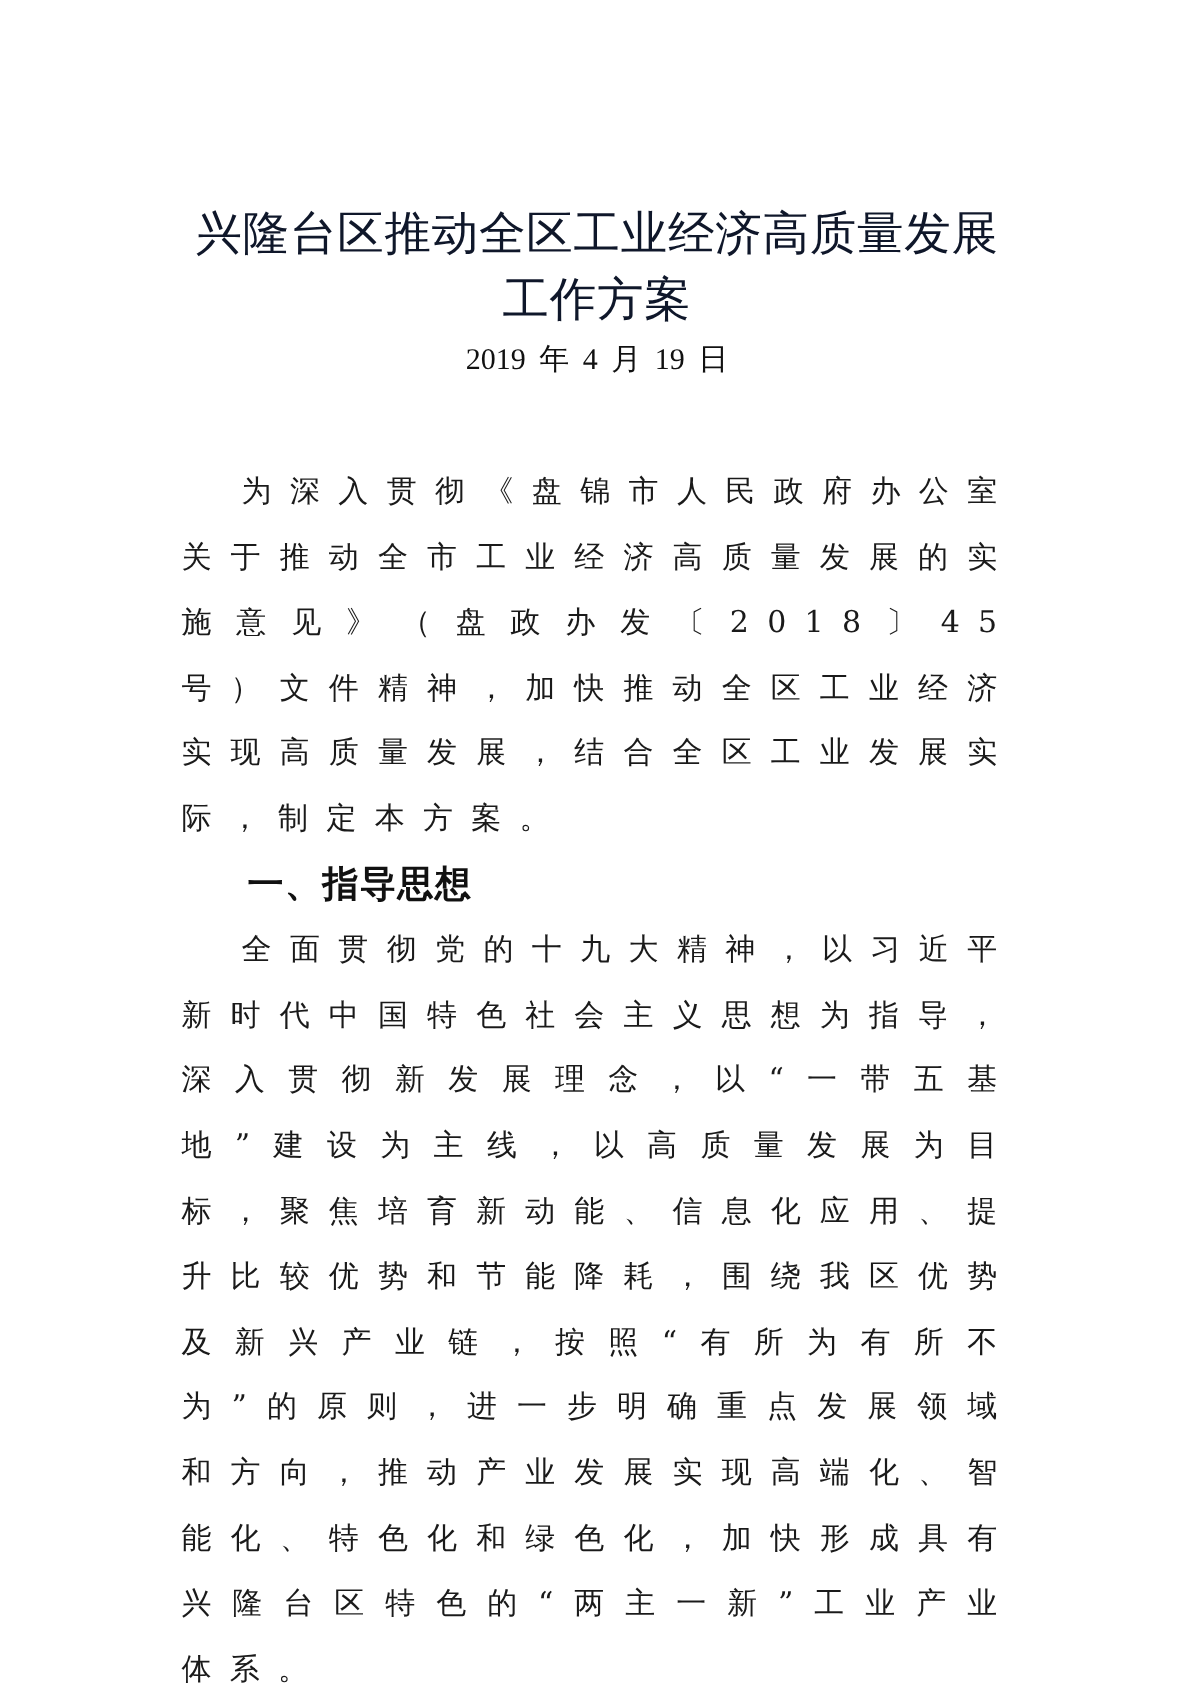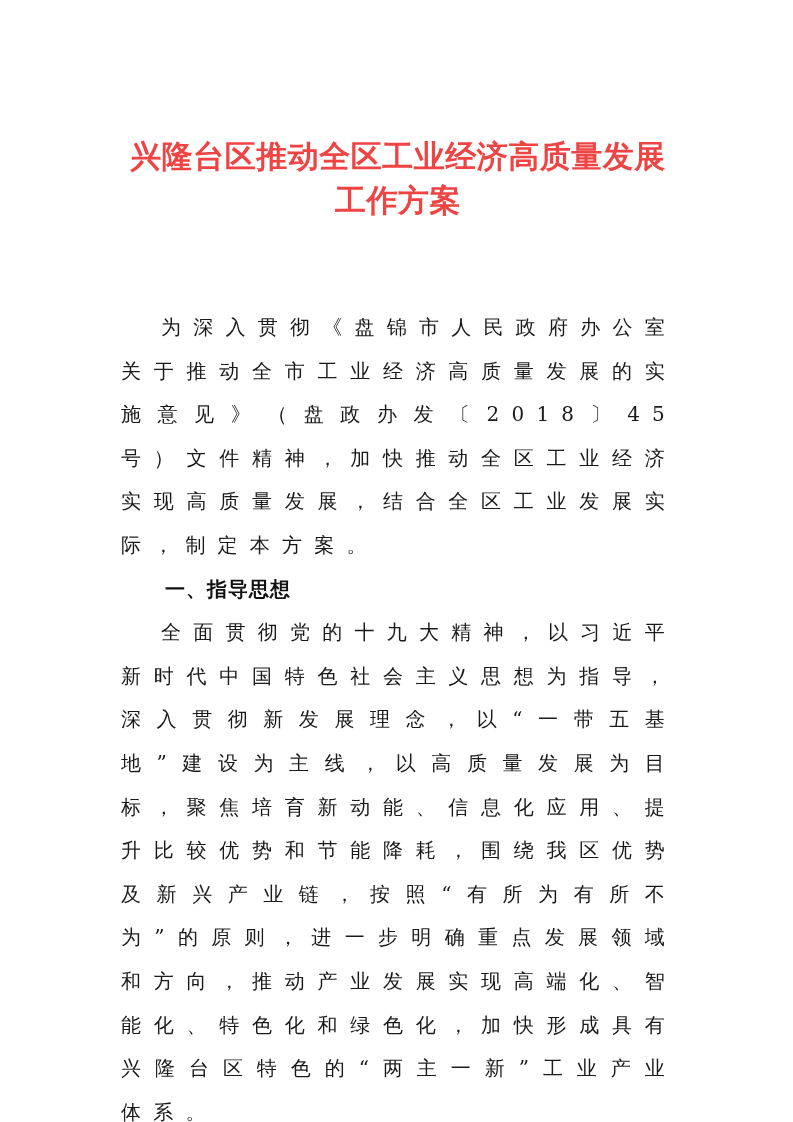--- a/index.html
+++ b/index.html
@@ -1,47 +1,48 @@
 <!DOCTYPE html>
 <html><head>
 <meta charset="utf-8">
 <style>
   html, body { margin: 0; padding: 0; background: #ffffff; }
   body { width: 793px; height: 1122px; position: relative; overflow: hidden; color: #111; }
   .page { position: absolute; left: 0; top: 0; width: 793px; height: 1122px; background: #fff; }
   .title {
     position: absolute; left: 120px; width: 556px; top: 134px;
     text-align: center;
-    font-family: "DejaVu Sans", sans-serif; font-weight: bold;
-    font-size: 31px; line-height: 44px; letter-spacing: 0.5px; color: #ef4444;
+    font-family: "DejaVu Sans", sans-serif; font-weight: normal;
+    font-size: 31px; line-height: 44px; letter-spacing: 0.5px; color: #0f172a;
     margin: 0;
   }
   .date {
     position: absolute; left: 120px; width: 556px; top: 226px;
     text-align: center;
     font-family: "Liberation Serif", serif; font-size: 20px; line-height: 28px; color: #111;
     word-spacing: 4px;
   }
   .body {
     position: absolute; left: 121px; width: 556px; top: 306px;
     font-family: "DejaVu Serif", serif; font-size: 20px; line-height: 43.6px;
     color: #1a1a1a; letter-spacing: 12.2px;
   }
   .body p { margin: 0; text-indent: 2em; text-align: justify; text-align-last: left; }
   .body h2 {
     margin: 0; padding-left: 44px;
     font-family: Liberation Sans, sans-serif; font-weight: bold;
-    font-size: 20px; line-height: 43.6px; letter-spacing: 1px; color: #111;
+    font-size: 24px; line-height: 43.6px; letter-spacing: 1px; color: #111;
   }
 </style>
 </head>
 <body>
 
 <div class="page">
   <h1 class="title">兴隆台区推动全区工业经济高质量发展工作方案</h1>
+  <div class="date">2019 年 4 月 19 日</div>
 
   <div class="body">
     <p>为深入贯彻《盘锦市人民政府办公室关于推动全市工业经济高质量发展的实施意见》（盘政办发〔2018〕45 号）文件精神，加快推动全区工业经济实现高质量发展，结合全区工业发展实际，制定本方案。</p>
 
     <h2>一、指导思想</h2>
     <p>全面贯彻党的十九大精神，以习近平新时代中国特色社会主义思想为指导，深入贯彻新发展理念，以“一带五基地”建设为主线，以高质量发展为目标，聚焦培育新动能、信息化应用、提升比较优势和节能降耗，围绕我区优势及新兴产业链，按照“有所为有所不为”的原则，进一步明确重点发展领域和方向，推动产业发展实现高端化、智能化、特色化和绿色化，加快形成具有兴隆台区特色的“两主一新”工业产业体系。</p>
 
   </div>
 </div>
 

